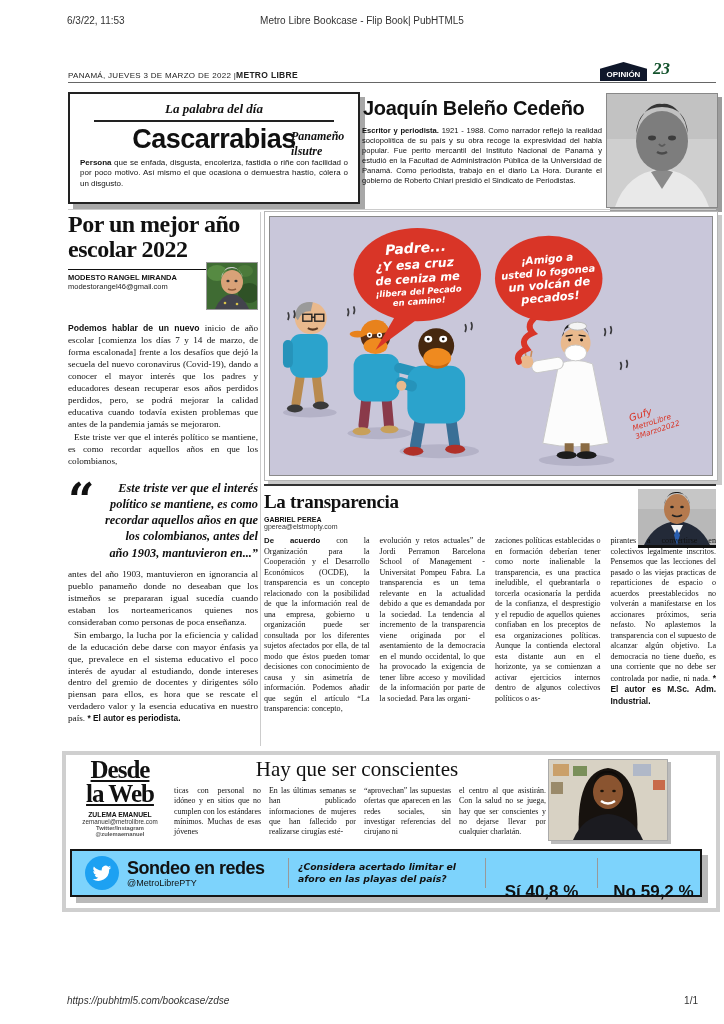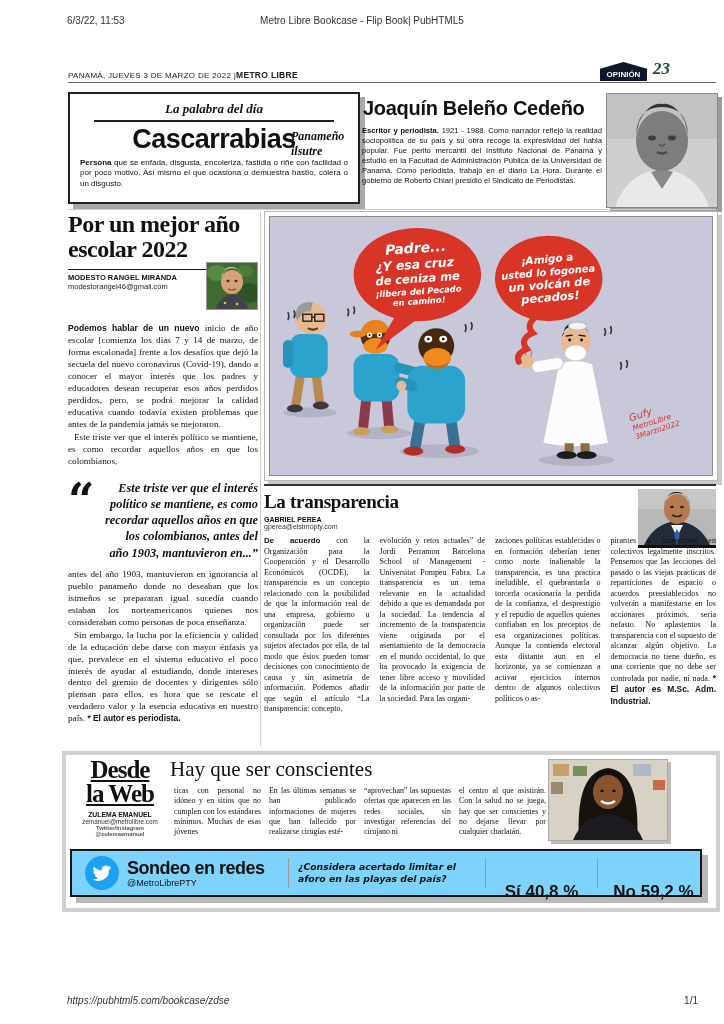--- a/index.html
+++ b/index.html
@@ -78,21 +78,21 @@
   
   #lower-frame{left:62px;top:751px;width:650px;height:153px;border:4px solid #cfcfcf;}
 
   
   #web{left:70px;top:756px;width:630px;height:89px;background:#fff;}
   #web .titleblock{position:absolute;left:0;top:0;width:100px;text-align:center;}
   #web .wtitle{font:bold 25px/0.95 "Liberation Serif",serif;letter-spacing:-1px;margin-top:2px;text-decoration:underline;}
   #web .wauthor{font:bold 6.8px "Liberation Sans",sans-serif;margin-top:5px;}
   #web .wmail{font:6.3px "Liberation Sans",sans-serif;color:#333;}
   #web .wsocial{font:bold 5.8px "Liberation Sans",sans-serif;color:#555;}
-  #web .hl{position:absolute;left:100px;top:1px;width:374px;text-align:left;
+  #web .hl{position:absolute;left:100px;top:1px;width:374px;text-align:center;
     font:21px "Liberation Serif",serif;}
   #web .cols{position:absolute;left:104px;top:30px;width:372px;display:flex;gap:8px;}
   #web .col{flex:1;font:7.9px/1.3 "Liberation Serif",serif;}
   #web .photo{position:absolute;left:478px;top:3px;width:118px;height:80px;border:1px solid #aaa;
     box-shadow:3px 3px 0 #bbb;}
 
   
   #poll{left:70px;top:849px;width:628px;height:44px;background:#7dd3fc;border:2px solid #151515;
     box-shadow:6px 6px 0 #b9b9b9;display:flex;align-items:center;}
   #poll .twicon{margin-left:13px;flex:0 0 34px;width:34px;height:34px;border-radius:50%;background:#1da1f2;

